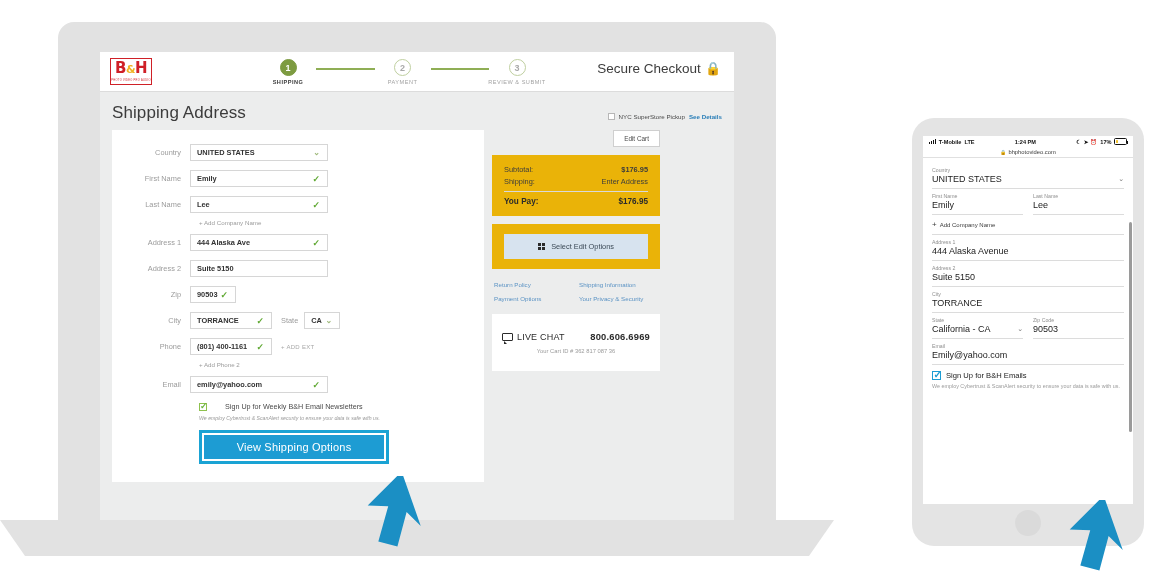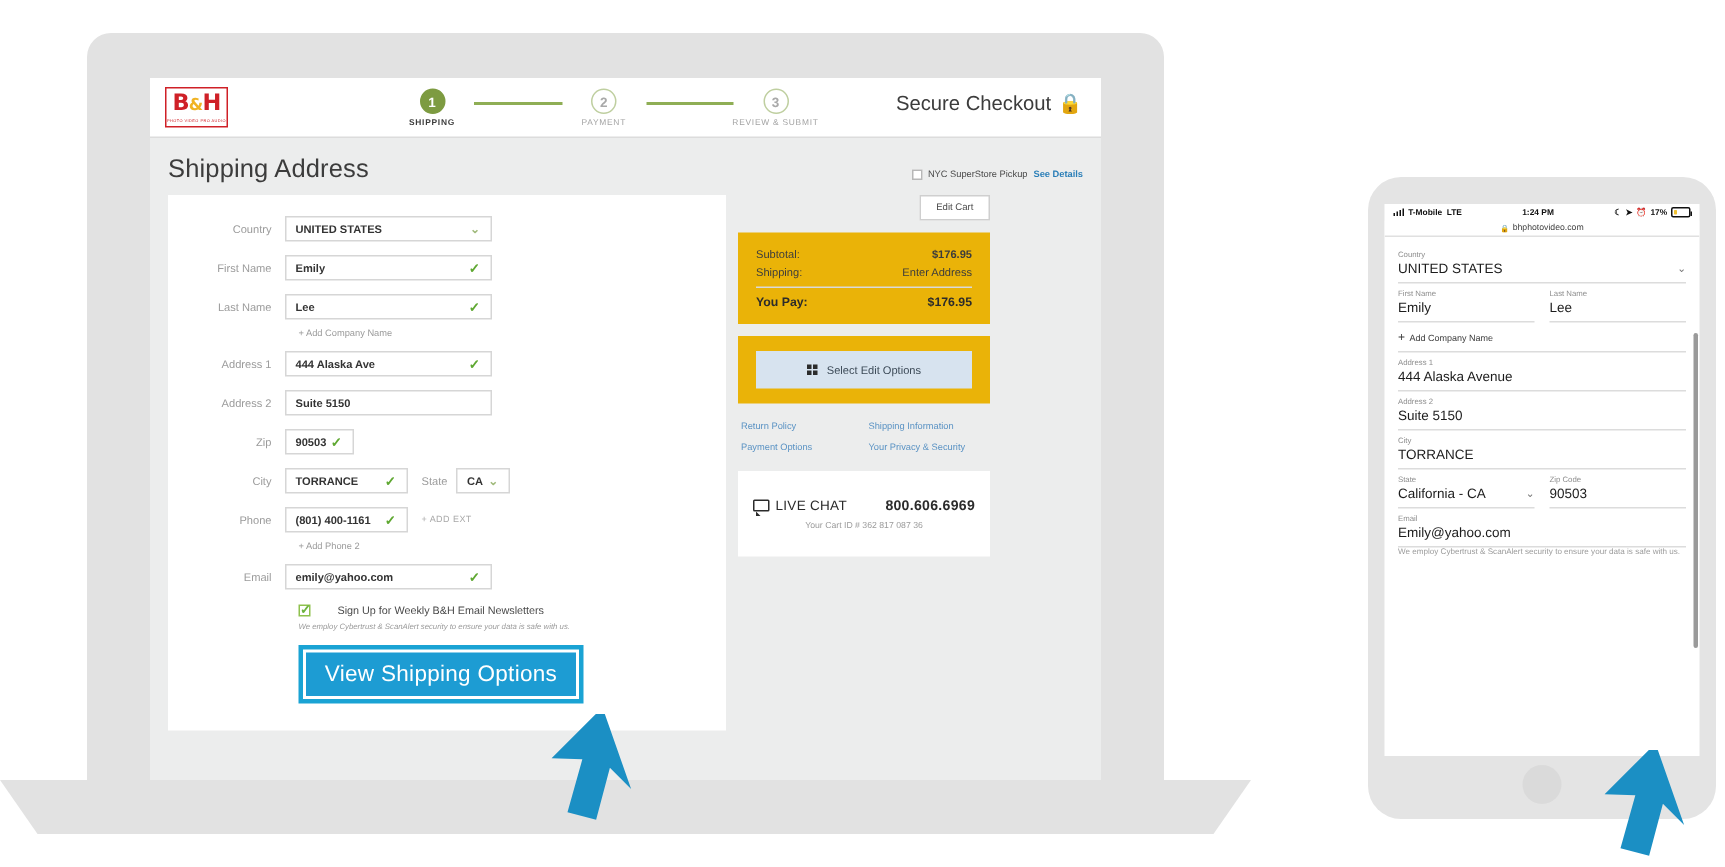--- a/index.html
+++ b/index.html
@@ -115,21 +115,21 @@
     content: "✓"; position: absolute; left: 0px; top: -2.5px;
     font-size: 9px; color: #6db33f; font-weight: bold; line-height: 1;
   }
   .newsletter-text { font-size: 7.2px; color: #4a4a4a; }
   .disclaimer { font-size: 5.2px; color: #9b9b9b; font-style: italic; margin: 0 0 9px 81px; }
 
   .cta-wrap { margin-left: 81px; width: 190px; }
   .cta-highlight { border: 3px solid #1aa3d4; padding: 2px; }
   .cta-btn {
     background: #1d9cd3; color: #fff; text-align: center;
-    font-size: 15px; padding: 6px 0; letter-spacing: 0.2px;
+    font-size: 11px; padding: 6px 0; letter-spacing: 0.2px;
   }
 
   
   .summary-col { width: 168px; display: flex; flex-direction: column; gap: 8px; }
   .edit-cart-wrap { display: flex; justify-content: flex-end; }
   .edit-cart {
     border: 1px solid #cfcfcf; background: #fff; font-size: 6.4px; color: #4a4a4a;
     padding: 4px 10px;
   }
   .card { background: #eab308; padding: 10px 12px; }
@@ -522,20 +522,24 @@
             <div class="m-value">90503</div>
           </div>
         </div>
 
 
         <div class="m-field">
           <div class="m-label">Email</div>
           <div class="m-value">Emily@yahoo.com</div>
         </div>
 
+        <div class="m-news">
+          <span class="m-cb"></span>
+          <span class="m-news-text">Sign Up for B&amp;H Emails</span>
+        </div>
         <div class="m-disclaimer">We employ Cybertrust &amp; ScanAlert security to ensure your data is safe with us.</div>
       </div>
 
     </div>
   </div>
 
   <div class="arrow" style="left:358px; top:476px;">
     <svg width="110" height="86" viewBox="0 0 110 86">
       <path d="M12 4 L12 52 L27 38 L45 70 L62 60 L44 29 L64 29 Z" fill="#1b8fc4" transform="rotate(45 38 38)"></path>
     </svg>

